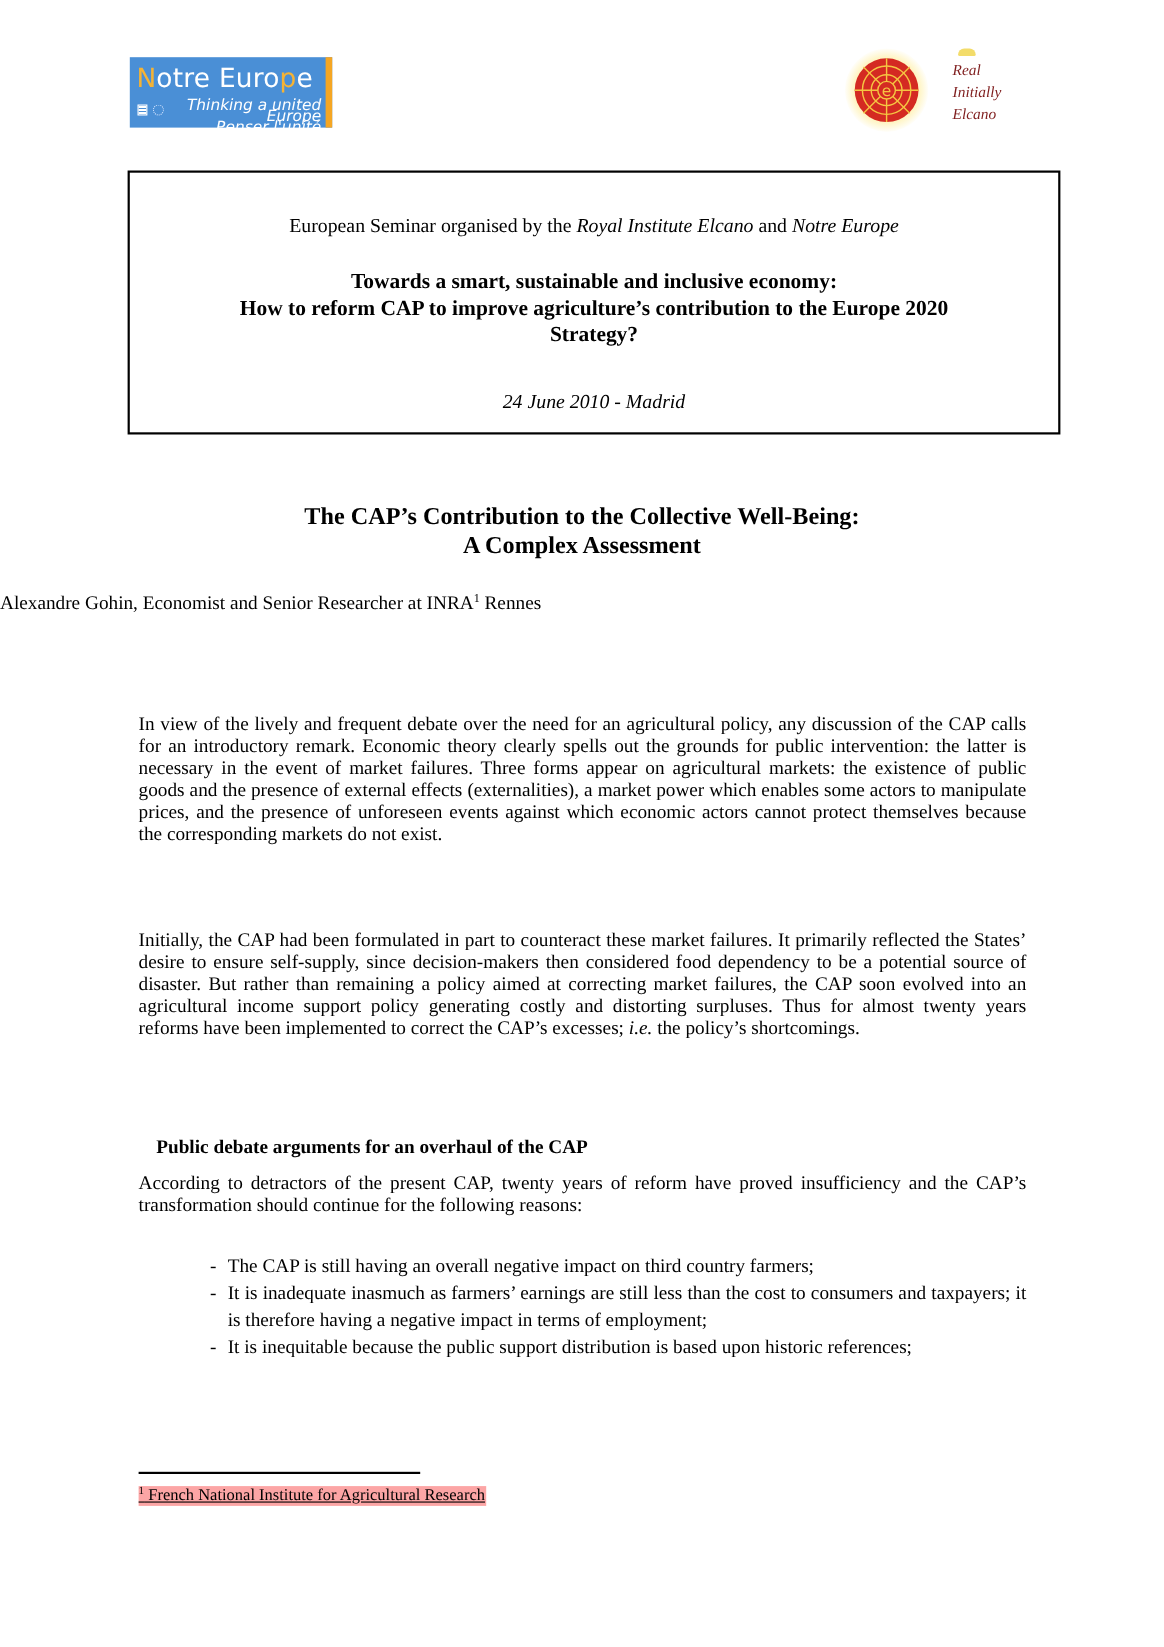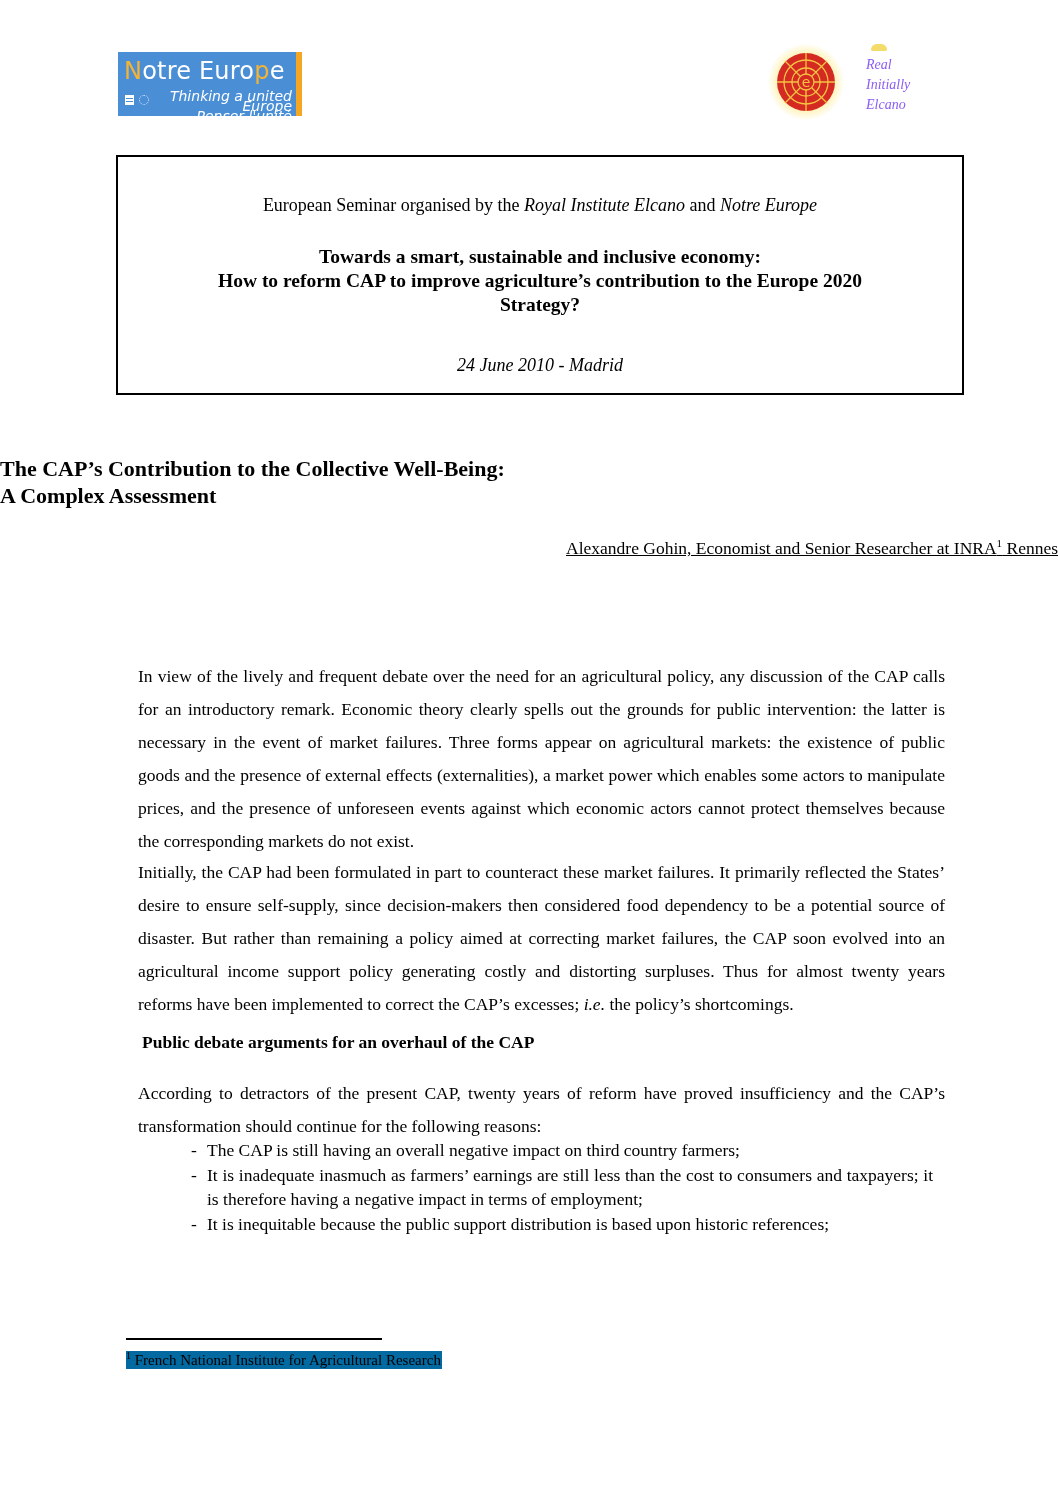--- a/index.html
+++ b/index.html
@@ -103,21 +103,21 @@
       border-radius: 8px 8px 2px 2px;
     }
     .logo-elcano .text {
       position: absolute;
       left: 98px;
       top: 15px;
       font-family: "Liberation Serif", "DejaVu Serif", serif;
       font-style: italic;
       font-size: 14px;
       line-height: 20px;
-      color: #8b5cf6;
+      color: #7f1d1d;
     }
 
     
     .seminar-box {
       position: absolute;
       left: 116px;
       top: 155px;
       width: 848px;
       height: 240px;
       border: 2px solid #000;
@@ -144,44 +144,43 @@
       top: 198px;
       font-size: 18px;
       font-style: italic;
     }
 
     
     .doc-title {
       position: absolute;
       left: 0; right: 0;
       top: 455px;
-      text-align: left;
+      text-align: center;
       font-size: 22px;
       font-weight: bold;
       line-height: 27px;
     }
     .author {
       position: absolute;
       left: 0; right: 0;
       top: 538px;
-      text-align: right;
+      text-align: left;
       font-size: 17.5px;
-      text-decoration: underline;
     }
     .author sup { font-size: 11px; vertical-align: 7px; line-height: 0; }
 
     
     .body-text {
       position: absolute;
       left: 126px;
       width: 807px;
       font-size: 17.5px;
-      line-height: 33px;
+      line-height: 20px;
       text-align: justify;
-      margin: 12px;
+      margin: 0;
     }
     .p1 { top: 648px; }
     .p2 { top: 844px; }
     .section-heading {
       position: absolute;
       left: 126px;
       top: 1016px;
       font-size: 17.5px;
       font-weight: bold;
       margin: 16px;
@@ -218,22 +217,23 @@
       width: 256px;
       height: 2px;
       background: #000;
     }
     .footnote {
       position: absolute;
       left: 126px;
       top: 1351px;
       font-size: 15px;
       line-height: 18px;
-      background: #0369a1;
+      background: #fca5a5;
       padding-right: 1px;
+      text-decoration: underline;
     }
     .footnote sup { font-size: 10px; vertical-align: 6px; line-height: 0; }
   </style>
 </head>
 <body>
 
 <div class="logo-ne">
   <div class="bar"></div>
   <div class="name"><span class="accent">N</span><span>otre Euro</span><span class="accent">p</span><span>e</span></div>
   <div class="icons">

